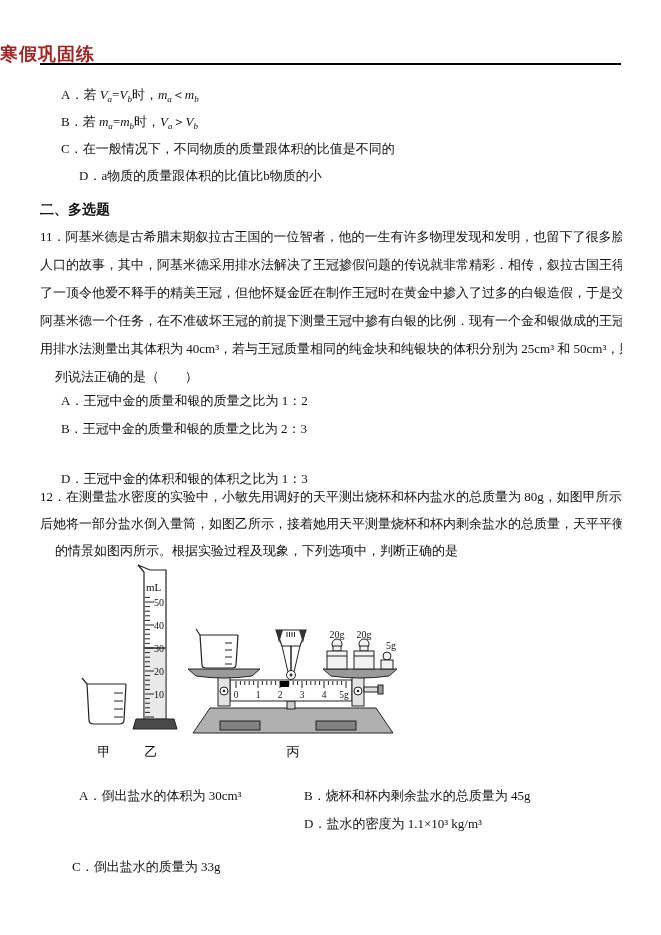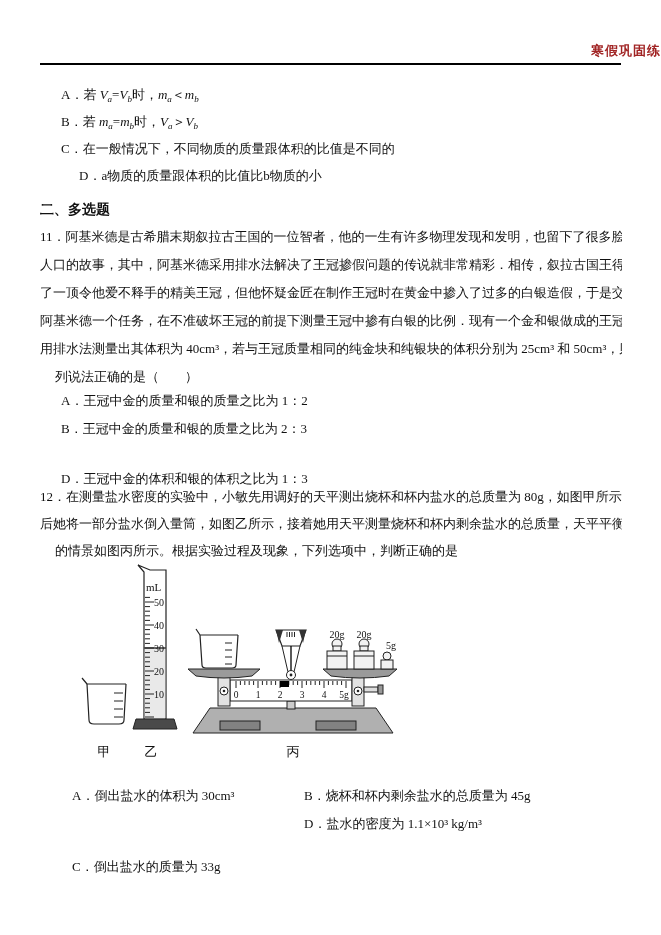--- a/index.html
+++ b/index.html
@@ -1,19 +1,19 @@
 <!DOCTYPE html>
 <html><head>
 <meta charset="utf-8">
 <style>
   html,body{margin:0;padding:0;background:#ffffff;}
   .page{position:relative;width:661px;height:935px;background:#fff;overflow:hidden;
         font-family:"Liberation Serif","DejaVu Serif",serif;color:#111;font-size:13px;}
   .abs{position:absolute;}
-  .header-title{top:42px;left:0;right:0;text-align:right;font-weight:bold;font-size:13px;letter-spacing:1px;}
+  .header-title{top:42px;left:0;right:0;text-align:left;font-weight:bold;font-size:18px;letter-spacing:1px;}
   .rule{top:63px;left:40px;width:581px;height:2px;background:#000;}
   .line{white-space:nowrap;margin-left:15px;}
   .jline{width:582px;text-align:justify;text-align-last:justify;white-space:nowrap;overflow:hidden;}
   .sec-title{font-weight:bold;font-size:14px;white-space:nowrap;}
   .seg-var{font-style:italic;}
   .seg-varsub{font-style:italic;font-size:9px;vertical-align:-3px;}
   svg text{font-family:"Liberation Serif","DejaVu Serif",serif;fill:#111;}
   .ln{stroke:#222;fill:none;stroke-width:1.2;}
   .lnthin{stroke:#222;fill:none;stroke-width:1;}
   .fig-num{font-size:10px;}
@@ -142,18 +142,18 @@
       <text class="fig-weight-num" x="277" y="80">20g</text>
       <text class="fig-weight-num" x="304" y="80">20g</text>
       <text class="fig-weight-num" x="331" y="91">5g</text>
     </g>
 
     <text class="fig-label" x="44" y="198">甲</text>
     <text class="fig-label" x="91" y="198">乙</text>
     <text class="fig-label" x="233" y="198">丙</text>
   </svg>
 
-  <div class="abs line" style="top:787px;left:57px">A．倒出盐水的体积为 30cm³</div>
+  <div class="abs line" style="top:787px;left:64px">A．倒出盐水的体积为 30cm³</div>
   <div class="abs line" style="top:787px;left:289px">B．烧杯和杯内剩余盐水的总质量为 45g</div>
   <div class="abs line" style="top:858px;left:57px">C．倒出盐水的质量为 33g</div>
   <div class="abs line" style="top:815px;left:289px">D．盐水的密度为 1.1×10³ kg/m³</div>
 
 </div>
 
 </body></html>

